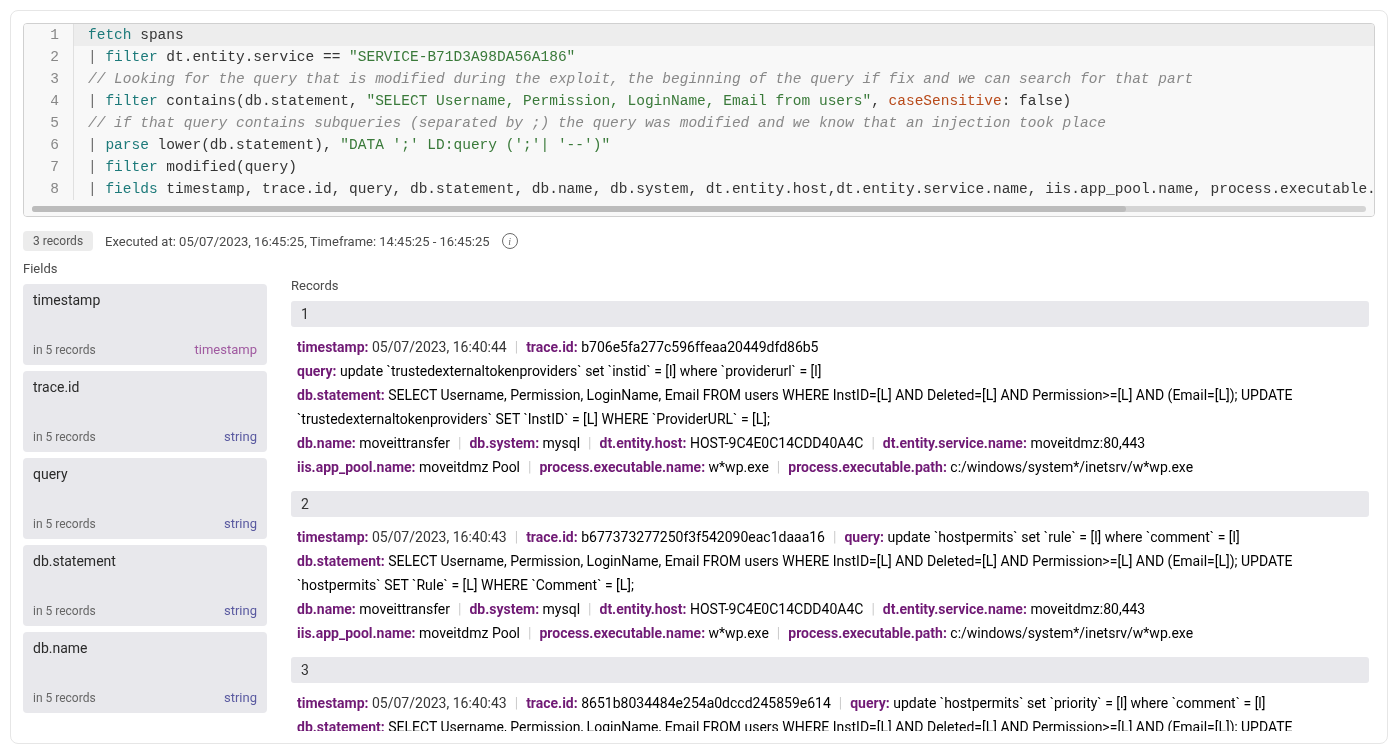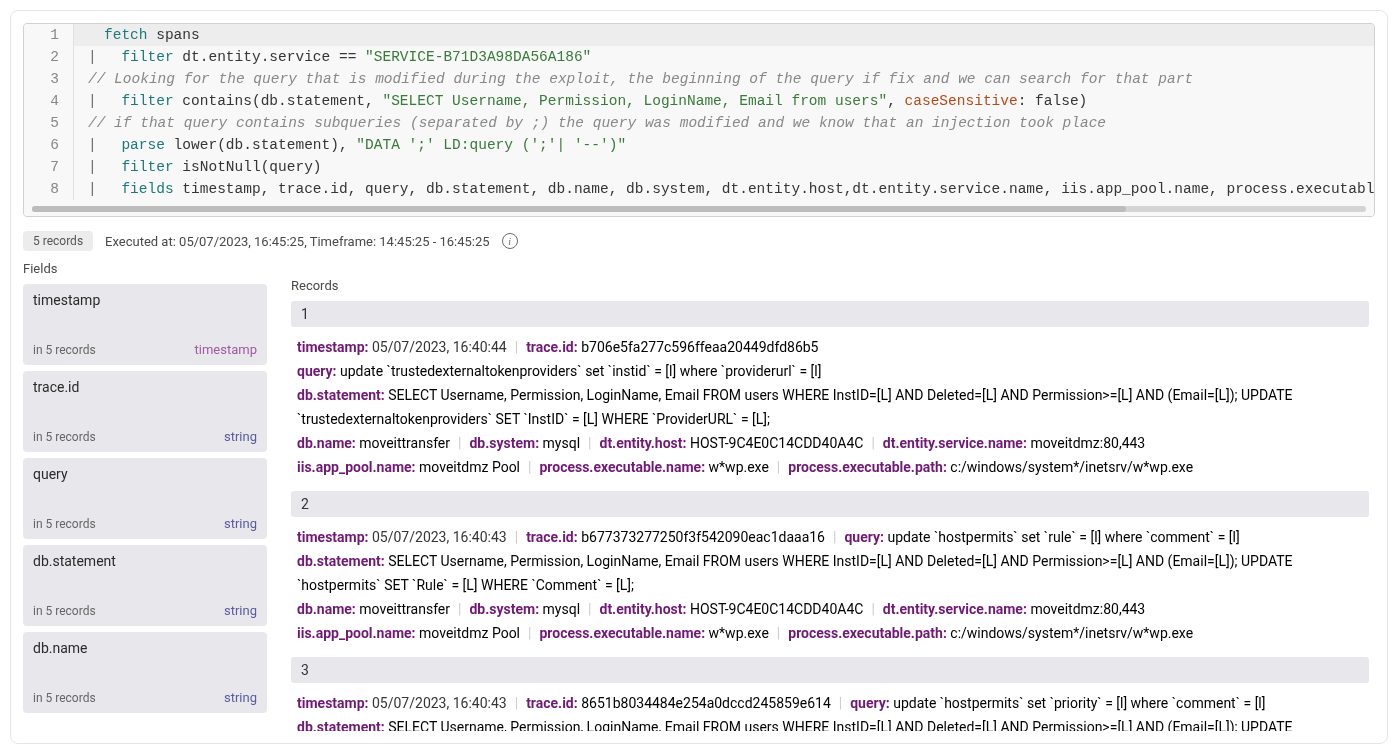--- a/index.html
+++ b/index.html
@@ -35,21 +35,21 @@
   text-align: right;
   padding-right: 14px;
   color: #888;
   background: #f8f8f8;
   border-right: 1px solid #e0e0e0;
   flex-shrink: 0;
   user-select: none;
 }
 .code-content { padding-left: 14px; flex: 1; }
 .code-line:first-child .code-content { background: #ededed; }
-.tk-keyword { color: #1d7a7a; margin-left: 16px; }
+.tk-keyword { color: #1d7a7a; }
 .tk-pipe { color: #6b6b6b; }
 .tk-string { color: #3a7a3a; }
 .tk-param { color: #b84a1a; }
 .tk-comment { color: #888; font-style: italic; }
 .tk-text { color: #353535; }
 .scroll-indicator {
   height: 6px;
   background: #d4d4d4;
   border-radius: 3px;
   margin: 6px 8px 4px;
@@ -102,29 +102,29 @@
 
 <div class="container">
 
   <div class="code-editor" id="code-editor">
       <div class="code-line"><div class="gutter">1</div><div class="code-content"><span class="tk-keyword">fetch</span><span class="tk-text"> spans</span></div></div>
       <div class="code-line"><div class="gutter">2</div><div class="code-content"><span class="tk-pipe">| </span><span class="tk-keyword">filter</span><span class="tk-text"> dt.entity.service == </span><span class="tk-string">"SERVICE-B71D3A98DA56A186"</span></div></div>
       <div class="code-line"><div class="gutter">3</div><div class="code-content"><span class="tk-comment">// Looking for the query that is modified during the exploit, the beginning of the query if fix and we can search for that part</span></div></div>
       <div class="code-line"><div class="gutter">4</div><div class="code-content"><span class="tk-pipe">| </span><span class="tk-keyword">filter</span><span class="tk-text"> contains(db.statement, </span><span class="tk-string">"SELECT Username, Permission, LoginName, Email from users"</span><span class="tk-text">, </span><span class="tk-param">caseSensitive</span><span class="tk-text">: false)</span></div></div>
       <div class="code-line"><div class="gutter">5</div><div class="code-content"><span class="tk-comment">// if that query contains subqueries (separated by ;) the query was modified and we know that an injection took place</span></div></div>
       <div class="code-line"><div class="gutter">6</div><div class="code-content"><span class="tk-pipe">| </span><span class="tk-keyword">parse</span><span class="tk-text"> lower(db.statement), </span><span class="tk-string">"DATA ';' LD:query (';'| '--')"</span></div></div>
-      <div class="code-line"><div class="gutter">7</div><div class="code-content"><span class="tk-pipe">| </span><span class="tk-keyword">filter</span><span class="tk-text"> isNotNull(query)</span></div></div>
+      <div class="code-line"><div class="gutter">7</div><div class="code-content"><span class="tk-pipe">| </span><span class="tk-keyword">filter</span><span class="tk-text"> modified(query)</span></div></div>
       <div class="code-line"><div class="gutter">8</div><div class="code-content"><span class="tk-pipe">| </span><span class="tk-keyword">fields</span><span class="tk-text"> timestamp, trace.id, query, db.statement, db.name, db.system, dt.entity.host,dt.entity.service.name, iis.app_pool.name, process.executable.name,</span></div></div>
       <div class="scroll-indicator">
         <div class="scroll-thumb"></div>
       </div>
     </div>
 
   <div class="meta-row">
-    <span class="records-badge">5 records</span>
+    <span class="records-badge">3 records</span>
     <span>Executed at: 05/07/2023, 16:45:25, Timeframe: 14:45:25 - 16:45:25</span>
     <span class="info-icon">i</span>
   </div>
 
   <div class="columns">
     <div class="fields-col">
       <div class="col-header">Fields</div>
       <div class="fields-list" id="fields-list">
           <div class="field-card">
             <div class="fname">timestamp</div>

